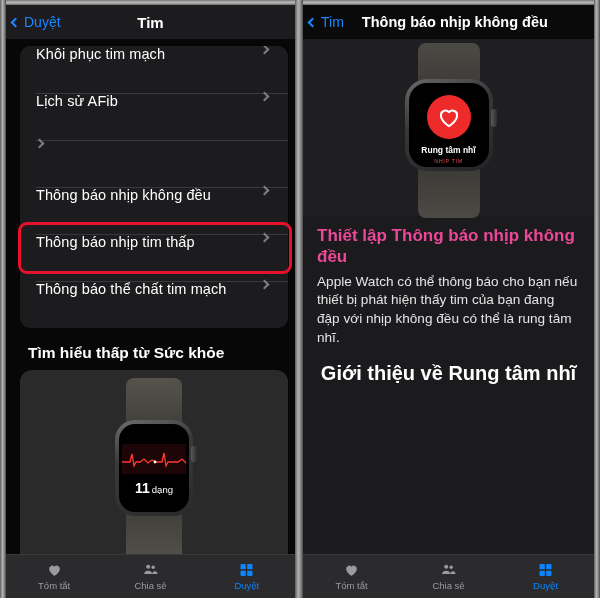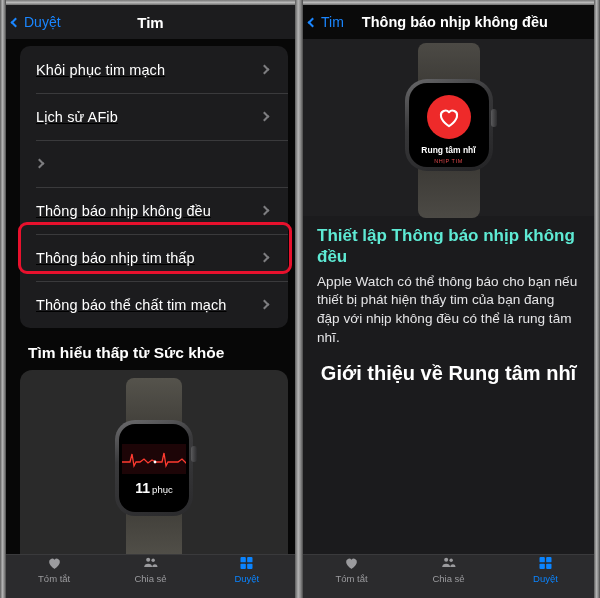--- a/index.html
+++ b/index.html
@@ -82,24 +82,23 @@
   .list-card {
     margin: 7px 7px 0 14px;
     background: #1c1c1e;
     border-radius: 10px;
     overflow: hidden;
   }
   .list-row {
     position: relative;
     height: 47px;
     display: flex;
-    align-items: center;
+    align-items: flex-start;
     padding: 0 12px 0 16px;
     cursor: pointer;
-    text-decoration: underline;
   }
   .list-row + .list-row::before {
     content: "";
     position: absolute; left: 16px; right: 0; top: 0;
     height: 1px; background: #3a3a3c;
   }
   .list-label {
     color: #fff; font-size: 14.5px; flex: 1;
     letter-spacing: .1px;
   }
@@ -229,21 +228,21 @@
   }
   .crown2 {
     position: absolute; right: -4px; top: 30px;
     width: 6px; height: 18px;
     background: linear-gradient(90deg,#5a5a5c,#2c2c2e);
     border-radius: 3px;
   }
 
   .r-body { padding: 0 14px; background:#1b1b1d; }
   .r-title {
-    color: #5eead4; font-size: 17px; font-weight: 700;
+    color: #ec4899; font-size: 17px; font-weight: 700;
     line-height: 1.25;
     margin-top: 9px;
   }
   .r-desc {
     color: #e4e4e6; font-size: 13.6px;
     line-height: 1.38;
     margin-top: 5px;
   }
   .setup-wrap {
     position: relative;
@@ -278,21 +277,21 @@
   .tabbar {
     position: absolute; left: 0; right: 0; bottom: 0;
     height: 44px;
     background: #2b2b2d;
     border-top: 1px solid #3a3a3c;
     display: flex;
   }
   .tab {
     flex: 1;
     display: flex; flex-direction: column;
-    align-items: center; 
+    align-items: center; justify-content: center;
     gap: 2px;
     cursor: pointer;
   }
   .tab-label { font-size: 9.5px; color: #9b9b9e; }
   .tab.active .tab-label { color: #0a84ff; }
   .ic { width: 17px; height: 16px; display:block; }
 
   
   .annot {
     position: absolute;
@@ -355,21 +354,21 @@
           <div class="band band-bot"></div>
           <div class="watch-body">
             <div class="crown"></div>
             <div class="watch-screen">
               <div class="ecg-strip">
                 <svg width="70" height="30" viewBox="0 0 70 30">
                   <path d="M0 18 L8 18 L10 10 L12 22 L14 18 L18 18 L22 15 L26 19 L30 16 L34 18 L40 18 L42 9 L44 22 L46 18 L56 18 L60 15 L64 19 L70 17" fill="none" stroke="#ff3b30" stroke-width="1.3"></path>
                   <circle cx="33" cy="18" r="1.4" fill="#fff"></circle>
                 </svg>
               </div>
-              <div class="ecg-secs"><span>11</span><span class="unit">phục</span></div>
+              <div class="ecg-secs"><span>11</span><span class="unit">dạng</span></div>
             </div>
           </div>
         </div>
       </div>
 
       <div class="annot annot-list"></div>
 
       <div class="tabbar">
         <div class="tab">
           <svg class="ic" viewBox="0 0 24 24">

